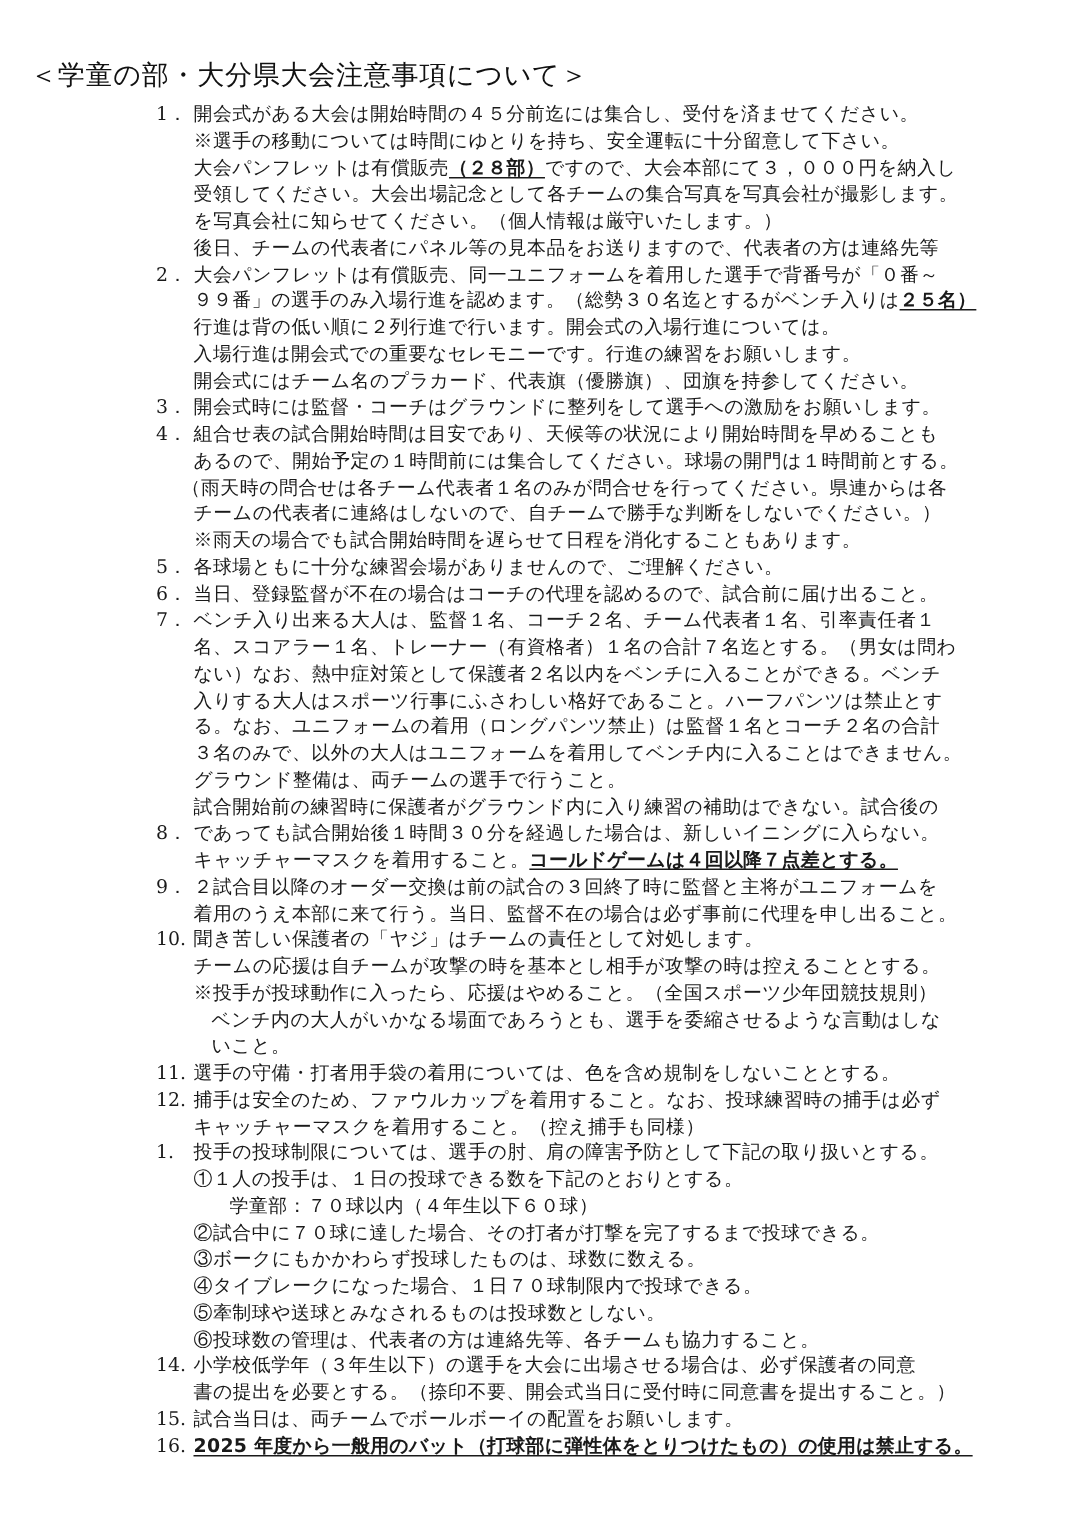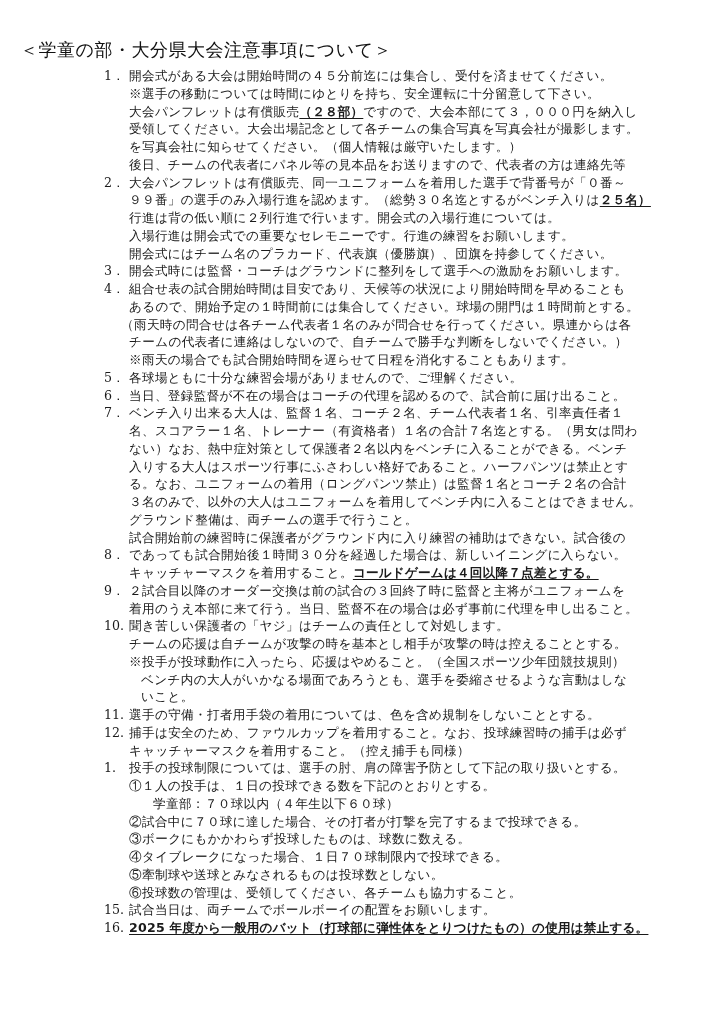--- a/index.html
+++ b/index.html
@@ -147,21 +147,28 @@
       <div class="item">
         <span class="num">1.</span>
         <div class="body">
           <div class="line">投手の投球制限については、選手の肘、肩の障害予防として下記の取り扱いとする。</div>
           <div class="line">①１人の投手は、１日の投球できる数を下記のとおりとする。</div>
           <div class="line indent3">学童部：７０球以内（４年生以下６０球）</div>
           <div class="line">②試合中に７０球に達した場合、その打者が打撃を完了するまで投球できる。</div>
           <div class="line">③ボークにもかかわらず投球したものは、球数に数える。</div>
           <div class="line">④タイブレークになった場合、１日７０球制限内で投球できる。</div>
           <div class="line">⑤牽制球や送球とみなされるものは投球数としない。</div>
-          <div class="line">⑥投球数の管理は、受領してください、各チームも協力すること。</div>
+          <div class="line">⑥投球数の管理は、代表者の方は連絡先等、各チームも協力すること。</div>
+        </div>
+      </div>
+      <div class="item">
+        <span class="num">14.</span>
+        <div class="body">
+          <div class="line">小学校低学年（３年生以下）の選手を大会に出場させる場合は、必ず保護者の同意</div>
+          <div class="line">書の提出を必要とする。（捺印不要、開会式当日に受付時に同意書を提出すること。）</div>
         </div>
       </div>
       <div class="item">
         <span class="num">15.</span>
         <div class="body">
           <div class="line">試合当日は、両チームでボールボーイの配置をお願いします。</div>
         </div>
       </div>
       <div class="item">
         <span class="num">16.</span>

